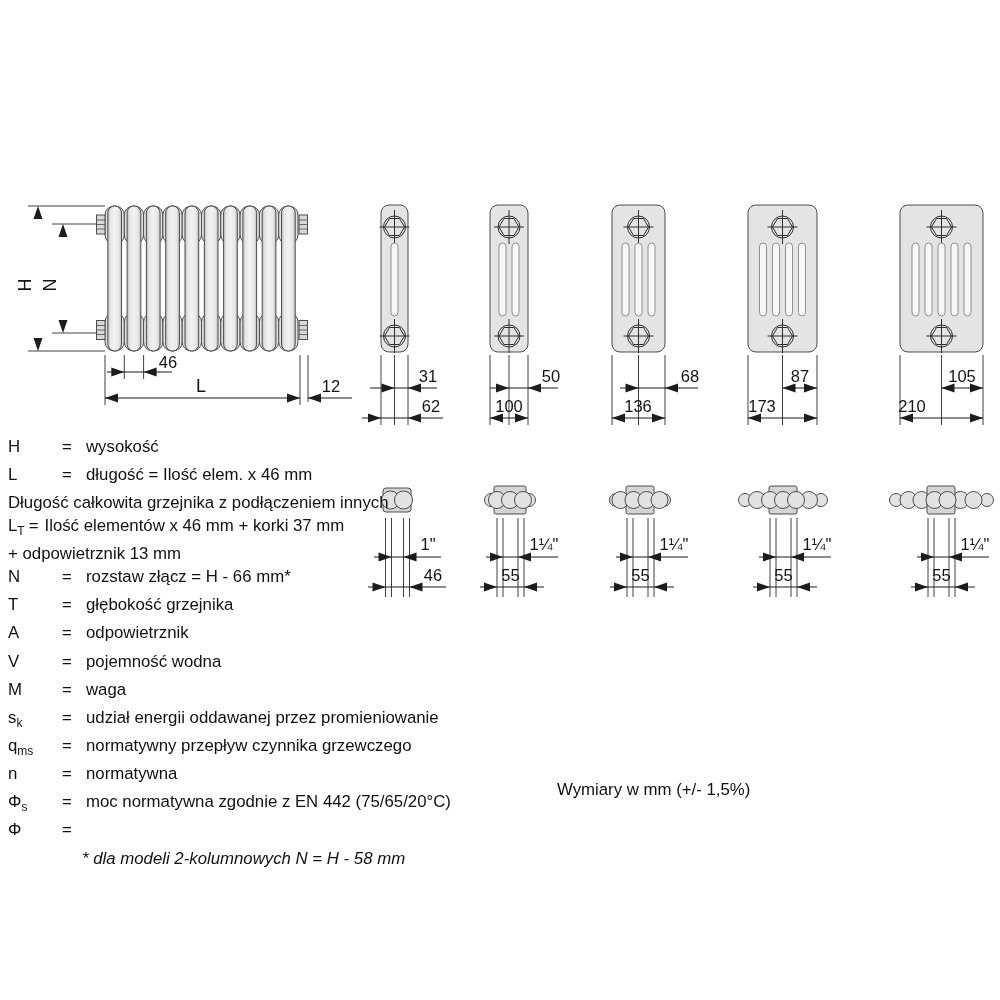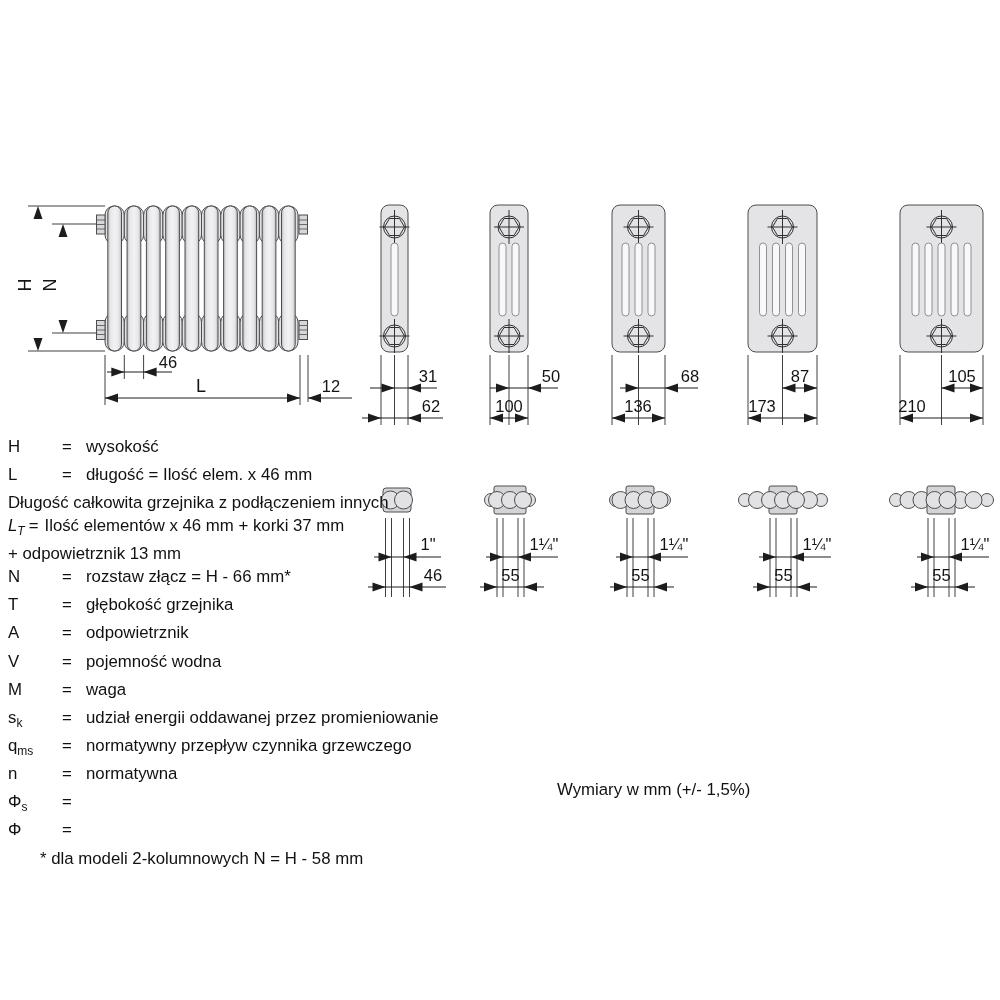--- a/index.html
+++ b/index.html
@@ -7,23 +7,23 @@
   #stage{position:relative;width:1000px;height:1000px;background:#fff;overflow:hidden;}
   #drawing{position:absolute;left:0;top:0;}
   svg text{font-family:"Liberation Sans",sans-serif;fill:#141414;}
   .dimnum{font-size:16.5px;}
   .dimletter{font-size:18px;}
   #legend{position:absolute;left:8px;top:436px;width:552px;font-size:16.8px;line-height:22.8px;}
   .lrow{display:flex;white-space:nowrap;}
   .lrow .sym{width:54px;flex:0 0 54px;}
   .lrow .eq{width:24px;flex:0 0 24px;}
   .lrow.full{display:block;}
-  .lrow .pad{margin-left:32px;}
+  .lrow .pad{margin-left:74px;font-style:italic;}
   .lrow sub{font-size:12px;}
-  .lrow .csym{margin-right:4px;font-style:italic;}
+  .lrow .csym{margin-right:4px;}
   .lrow .ceq{margin-right:6px;}
   #note{position:absolute;left:557px;top:780px;font-size:16.8px;text-align:center;}
 </style>
 </head>
 <body>
 <div id="stage">
 
 <svg id="drawing" width="1000" height="640" viewBox="0 0 1000 640">
   <defs>
     <linearGradient id="tubeG" x1="0" y1="0" x2="1" y2="0">
@@ -455,20 +455,21 @@
         <span class="desc">normatywny przepływ czynnika grzewczego</span>
       </div>
     <div class="lrow">
         <span class="sym"><span>n</span><sub></sub></span>
         <span class="eq">=</span>
         <span class="desc">normatywna</span>
       </div>
     <div class="lrow">
         <span class="sym"><span>Φ</span><sub>s</sub></span>
         <span class="eq">=</span>
+        <span class="desc">moc normatywna zgodnie z EN 442 (75/65/20°C)</span>
       </div>
     <div class="lrow">
         <span class="sym"><span>Φ</span><sub></sub></span>
         <span class="eq">=</span>
       </div>
     <div class="lrow full"><span class="desc pad">* dla modeli 2-kolumnowych N = H - 58 mm</span></div>
   </div>
 
   <div id="note">Wymiary w mm (+/- 1,5%)</div>
 </div>

